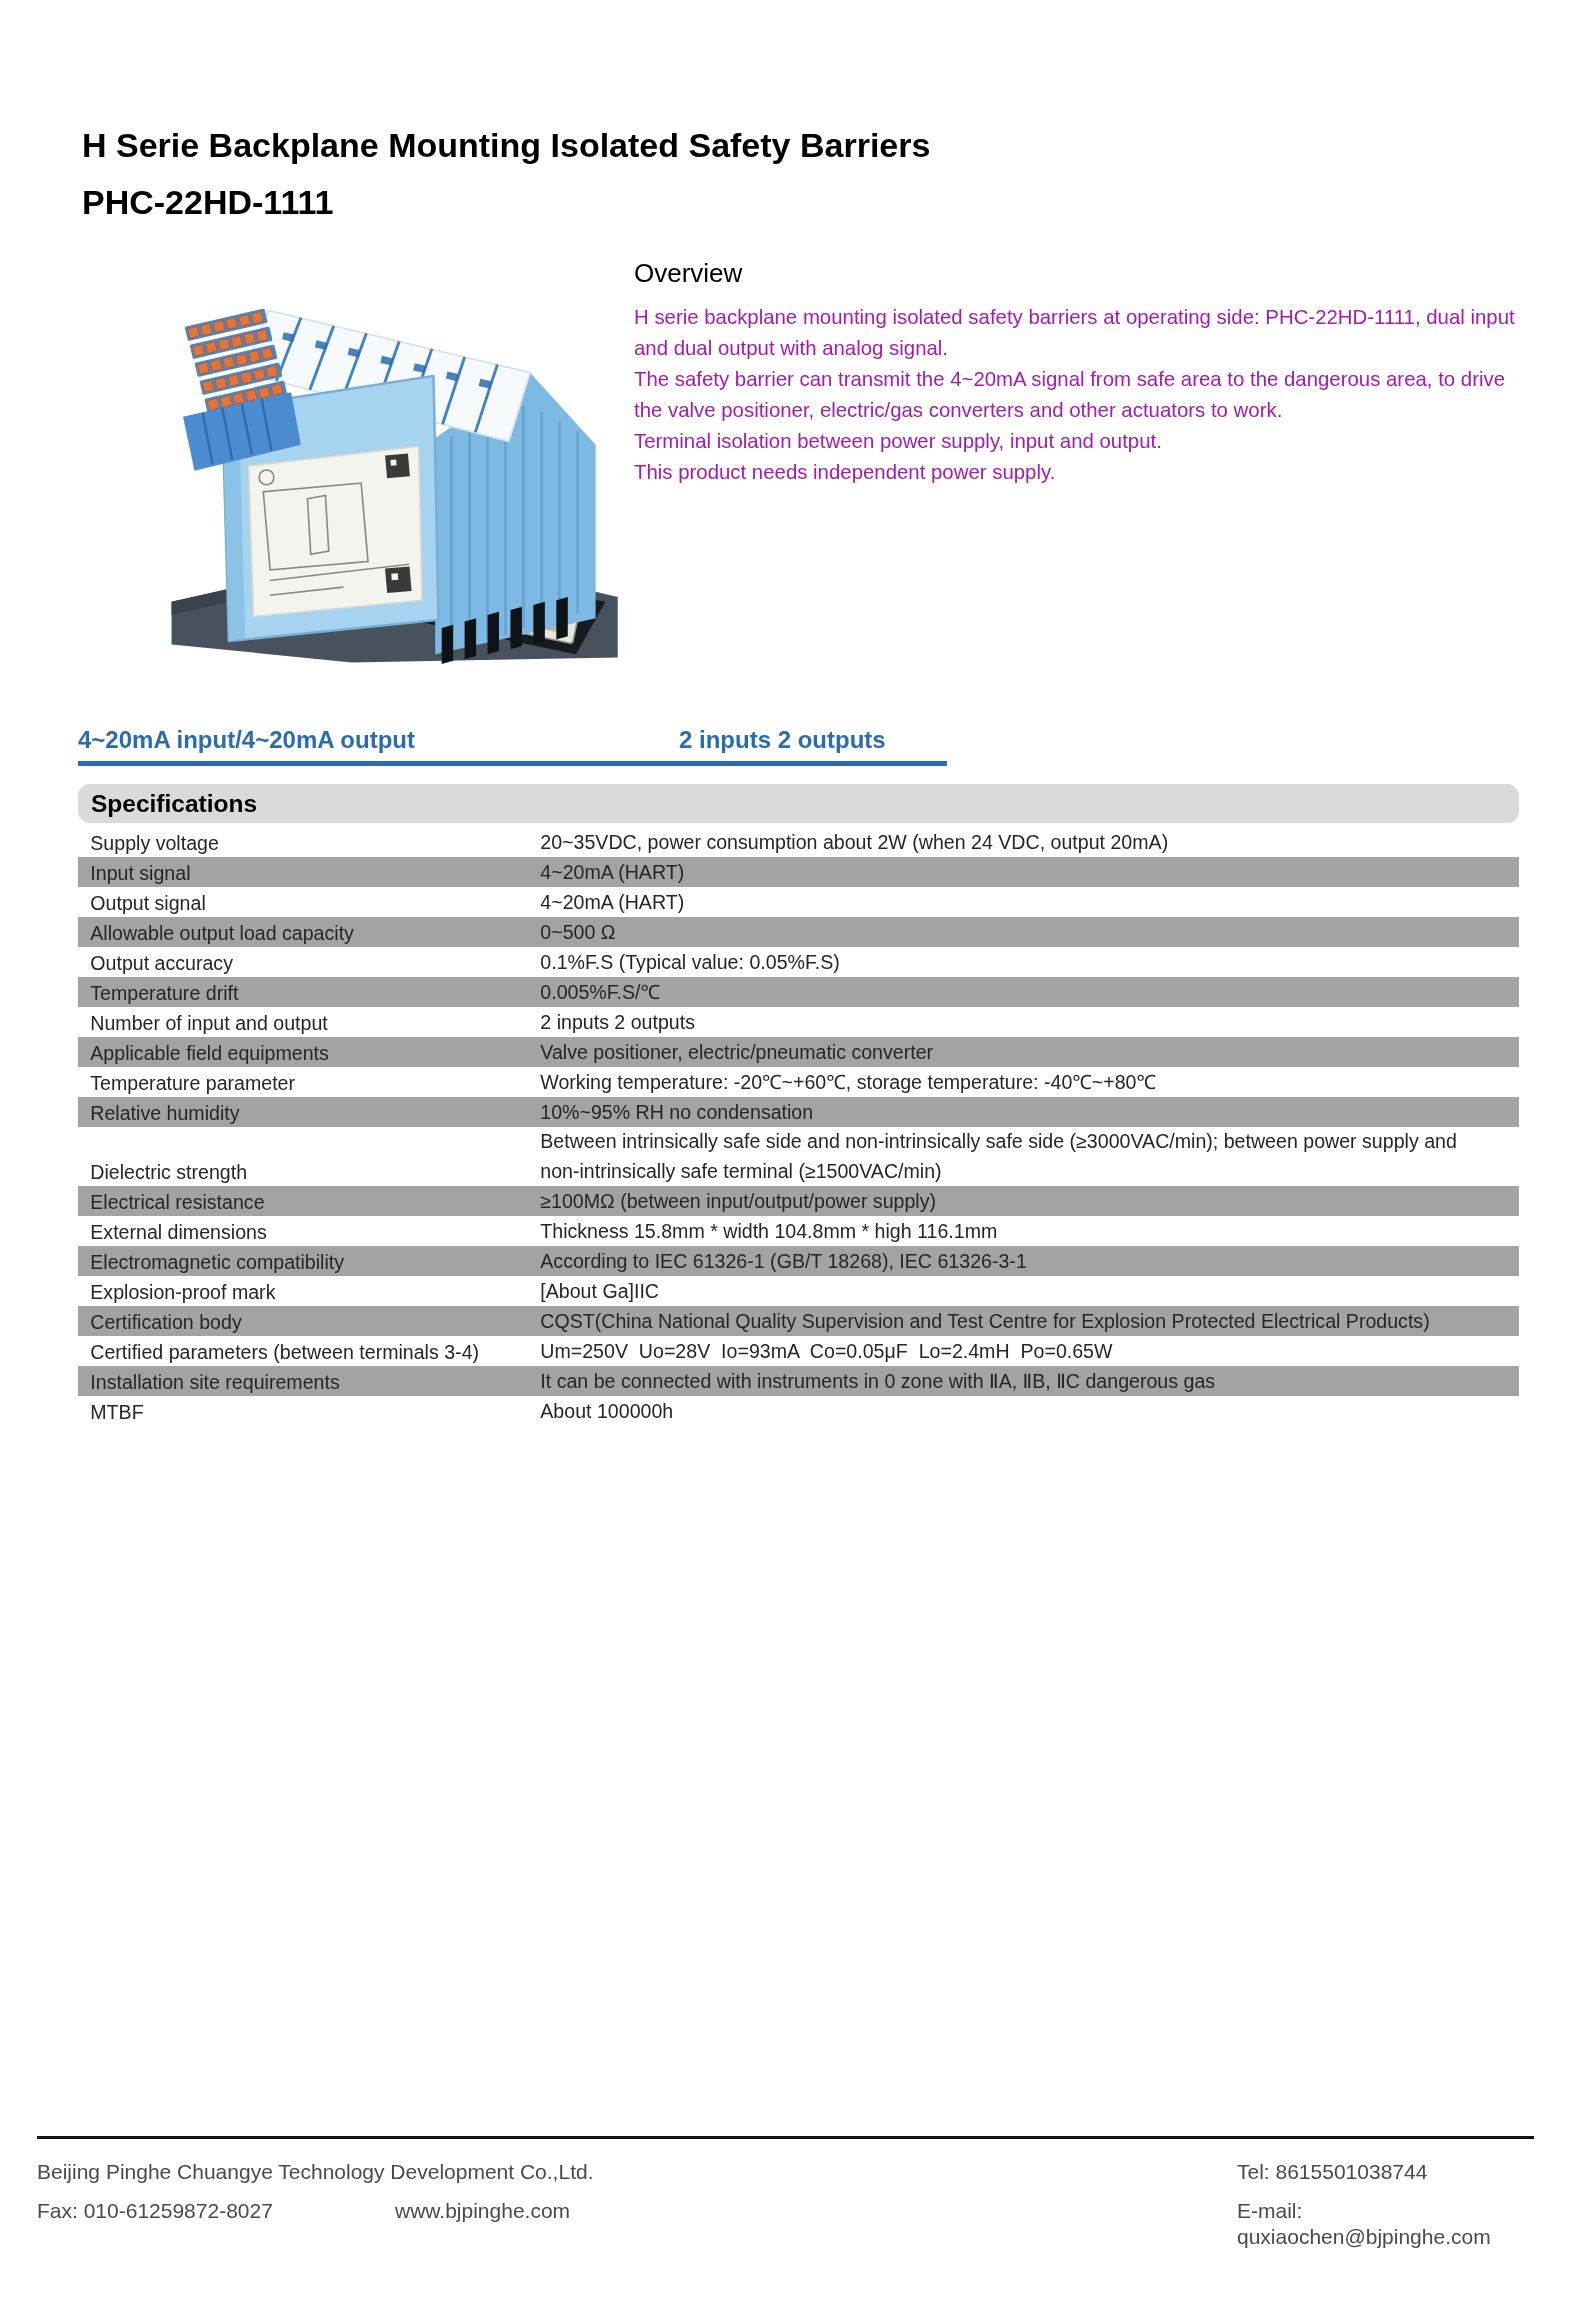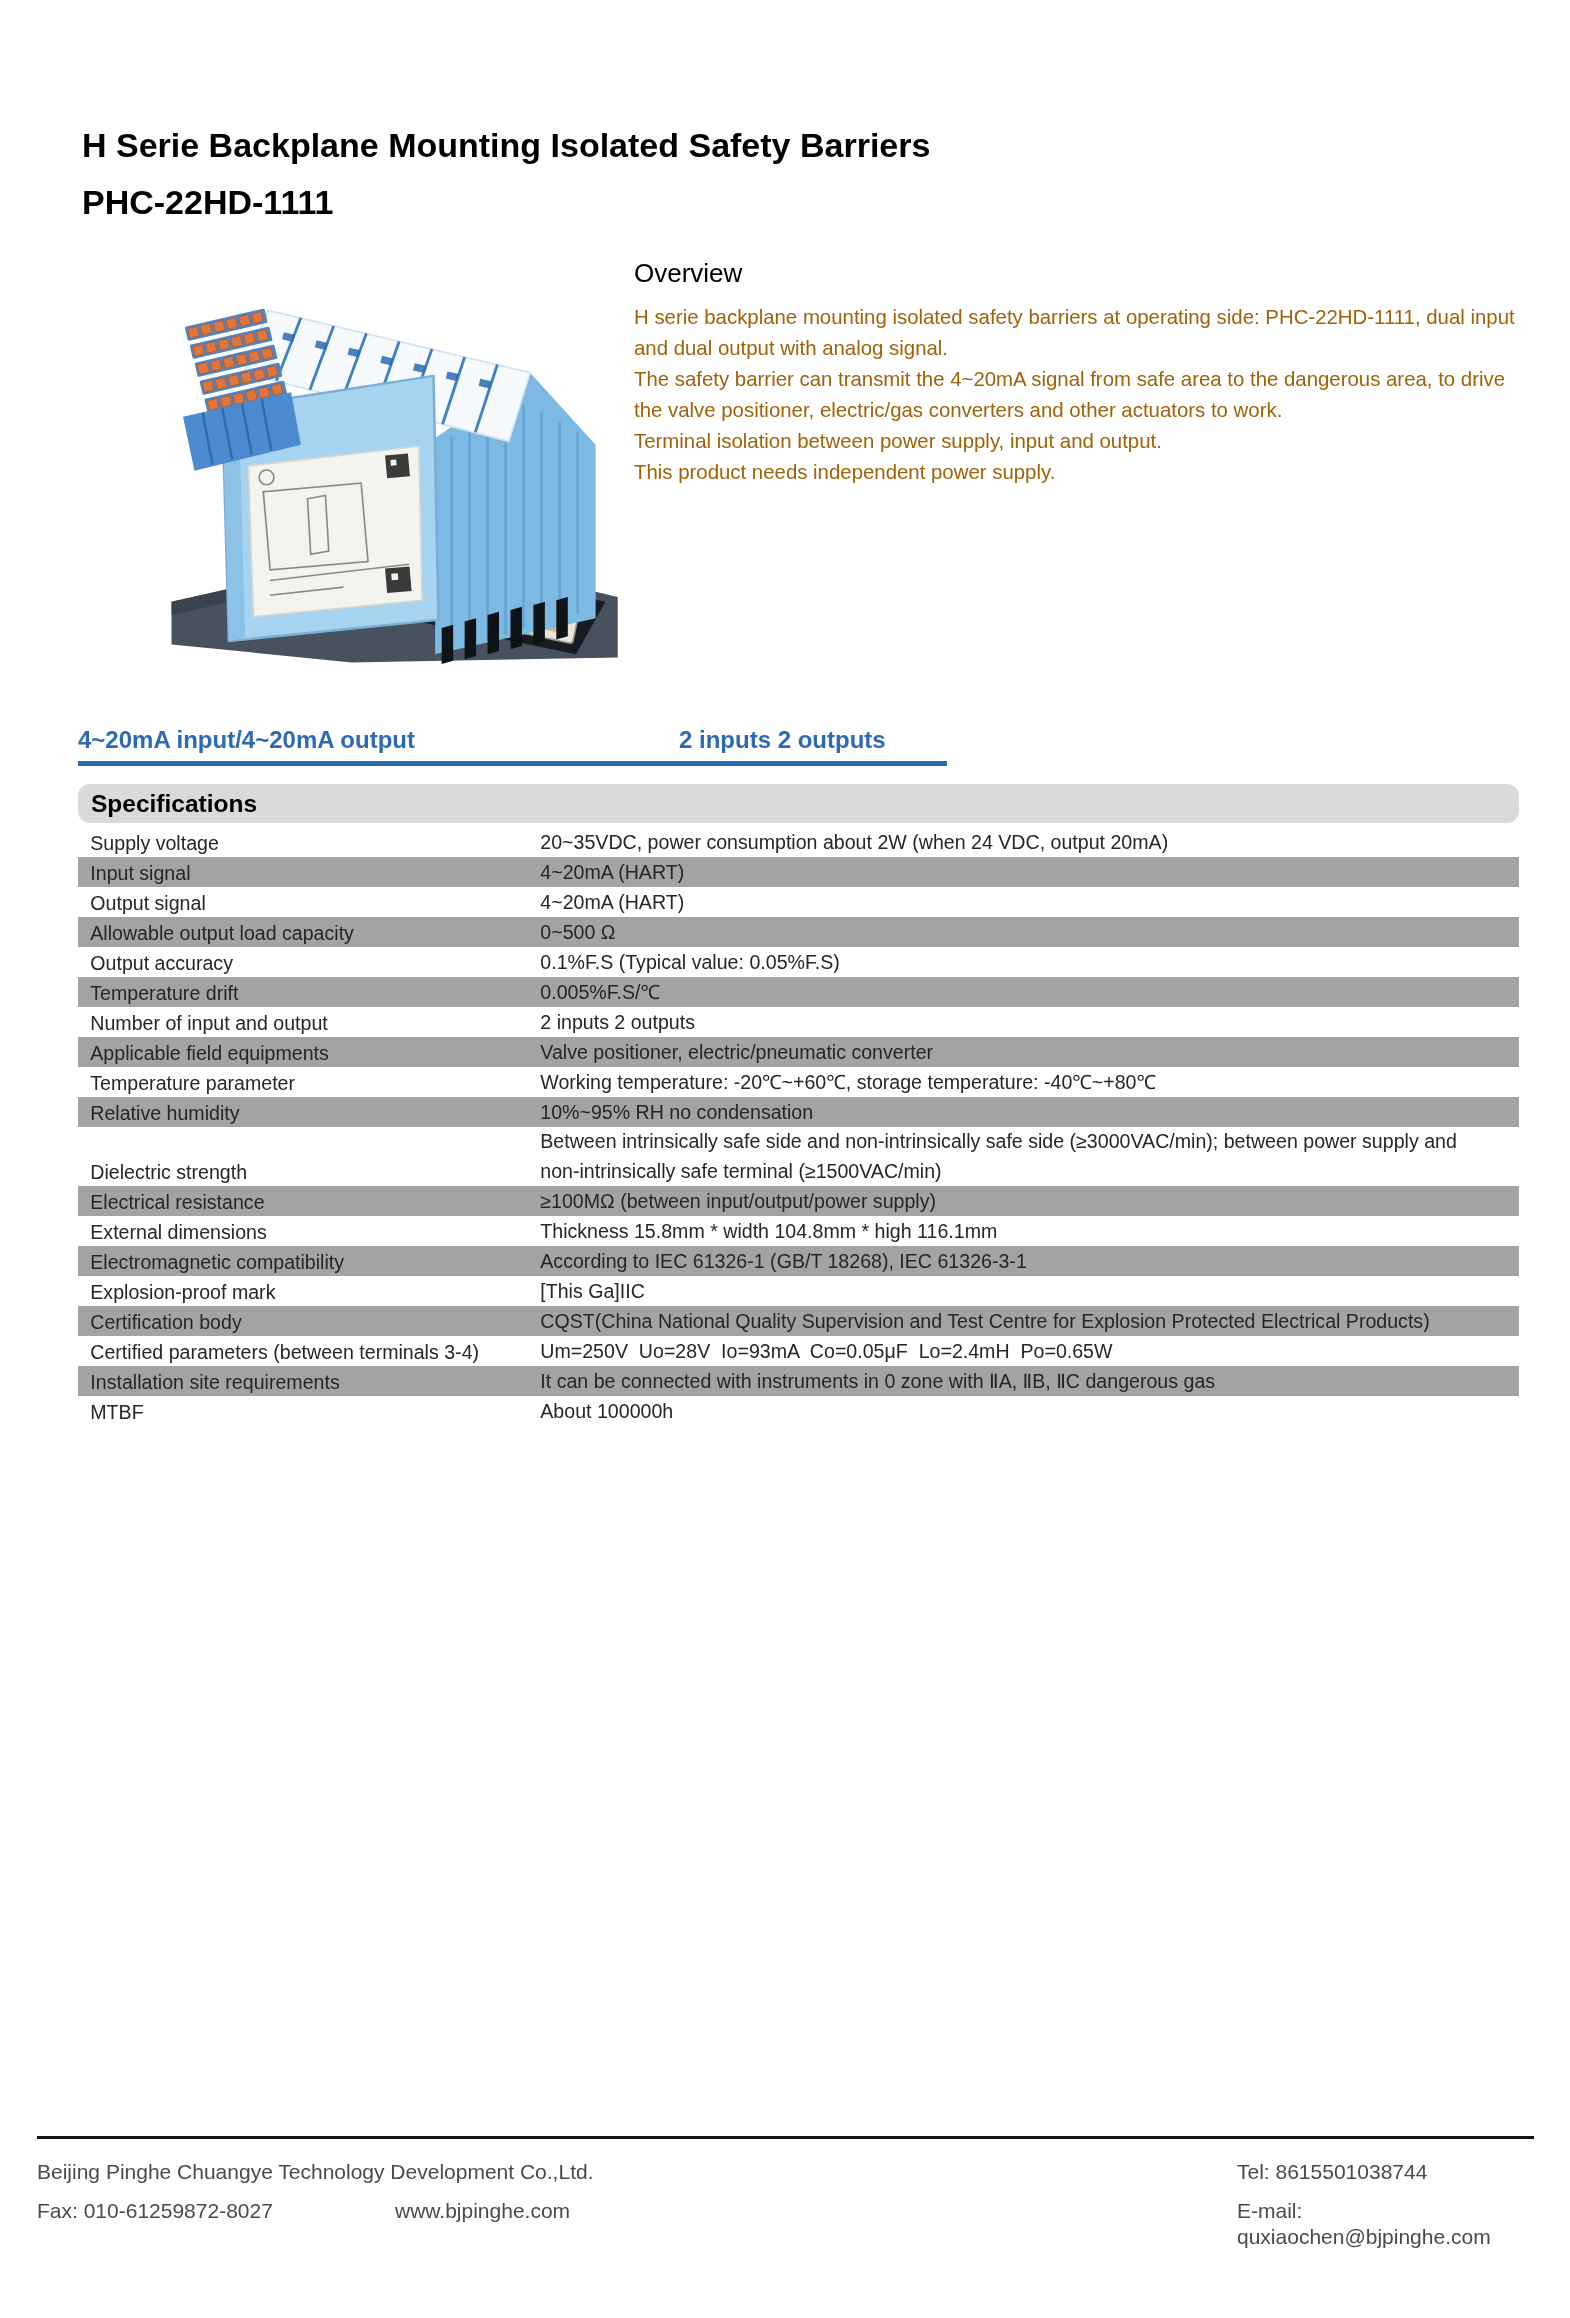--- a/index.html
+++ b/index.html
@@ -7,21 +7,21 @@
   .page{position:relative;width:1553px;height:2319px;background:#ffffff;overflow:hidden;}
 
   .doc-title{position:absolute;left:82px;margin:0;font-size:34px;line-height:39px;font-weight:bold;color:#000;}
   .doc-title.line1{top:126px;}
   .doc-title.line2{top:183px;}
 
   .product-figure{position:absolute;left:147px;top:276px;width:483px;height:393px;margin:0;}
 
   .overview{position:absolute;left:634px;top:258px;width:900px;}
   .overview h2{margin:0 0 13px 0;font-size:26px;line-height:31px;font-weight:normal;color:#000;}
-  .overview p{margin:0;font-size:20.4px;line-height:31px;color:#a16207;}
+  .overview p{margin:0;font-size:20.4px;line-height:31px;color:#a21caf;}
 
   .signal-header{position:absolute;left:78px;top:721px;width:869px;height:39px;font-size:24px;line-height:38px;font-weight:bold;color:#2c6bb2;}
   .signal-header .right{position:absolute;left:601px;top:0;}
   .signal-underline{position:absolute;left:78px;top:761px;width:869px;height:4.9px;background:#2c6bb2;}
 
   .specs{position:absolute;left:78px;top:784px;width:1441px;}
   .specs-bar{height:39px;line-height:39px;background:#dadada;font-size:24.5px;font-weight:bold;color:#000;padding-left:13px;border-radius:12px;}
   .spec-rows{margin-top:4.1px;}
   .spec-row{display:flex;align-items:flex-end;min-height:30px;font-size:19.6px;color:#262626;}
   .spec-row.alt{background:#a3a3a3;}
@@ -208,21 +208,21 @@
         <div class="spec-row">
           <div class="spec-label">External dimensions</div>
           <div class="spec-value">Thickness 15.8mm * width 104.8mm * high 116.1mm</div>
         </div>
         <div class="spec-row alt">
           <div class="spec-label">Electromagnetic compatibility</div>
           <div class="spec-value">According to IEC 61326-1 (GB/T 18268), IEC 61326-3-1</div>
         </div>
         <div class="spec-row">
           <div class="spec-label">Explosion-proof mark</div>
-          <div class="spec-value">[This Ga]IIC</div>
+          <div class="spec-value">[About Ga]IIC</div>
         </div>
         <div class="spec-row alt">
           <div class="spec-label">Certification body</div>
           <div class="spec-value">CQST(China National Quality Supervision and Test Centre for Explosion Protected Electrical Products)</div>
         </div>
         <div class="spec-row">
           <div class="spec-label">Certified parameters (between terminals 3-4)</div>
           <div class="spec-value">Um=250V  Uo=28V  Io=93mA  Co=0.05μF  Lo=2.4mH  Po=0.65W</div>
         </div>
         <div class="spec-row alt">

